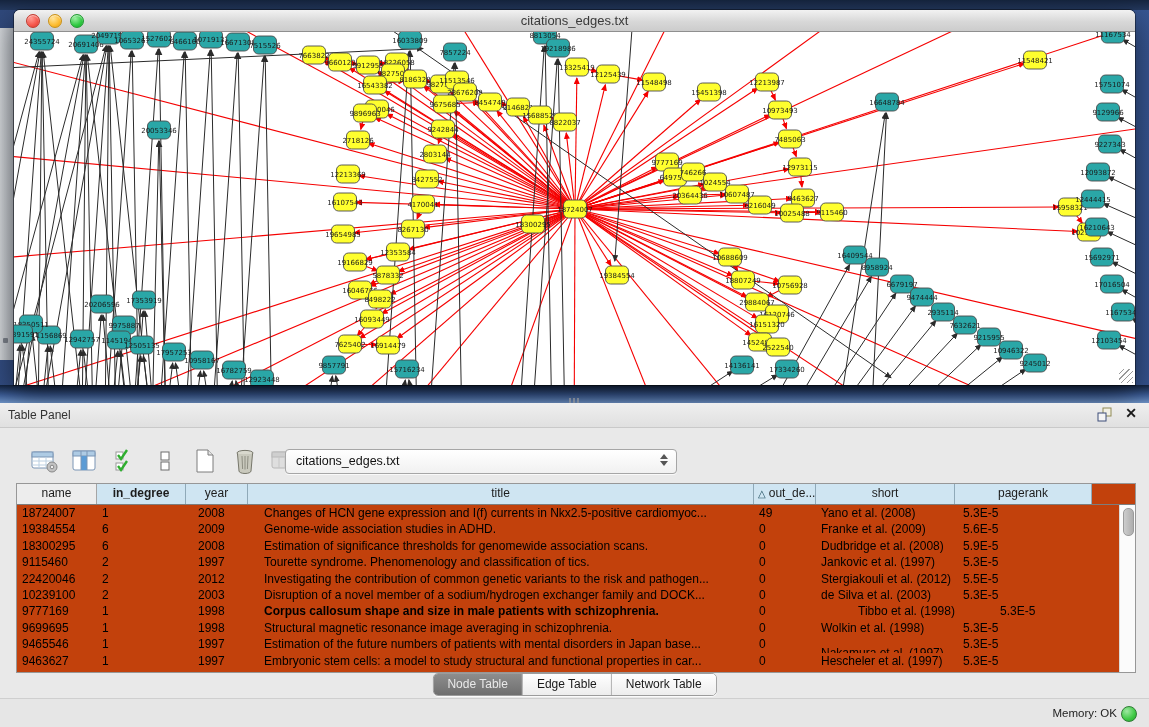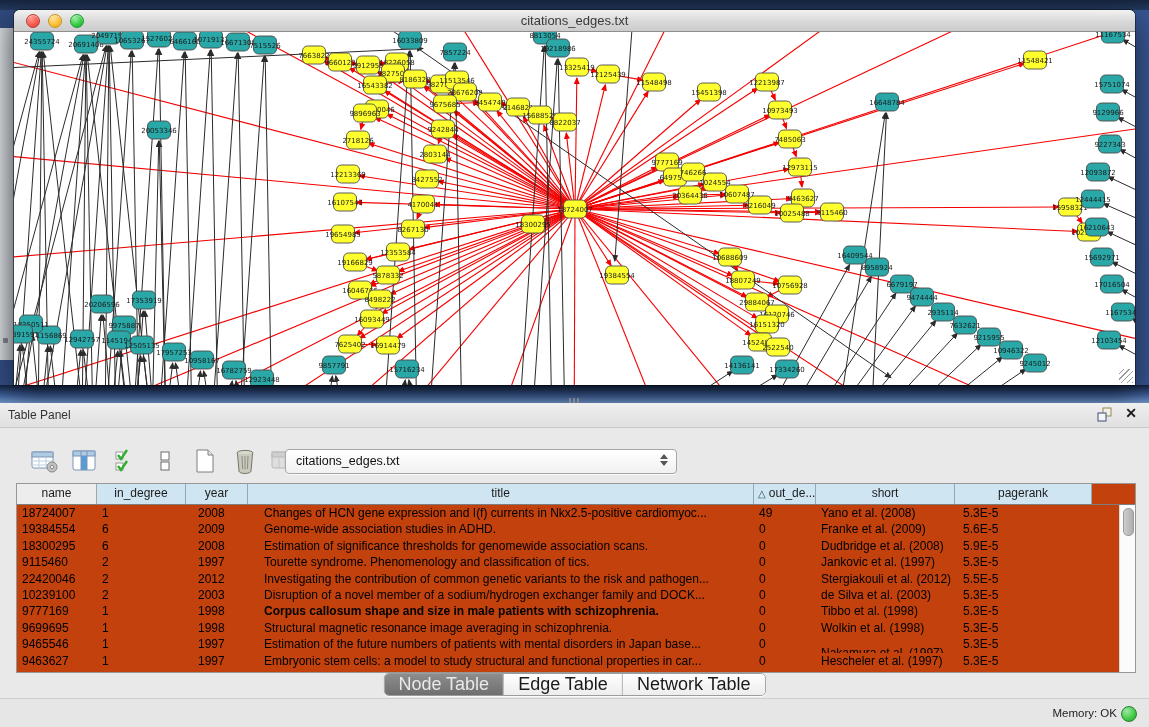--- a/index.html
+++ b/index.html
@@ -52,21 +52,21 @@
   .th .sort-glyph{font-size:10px;color:#1f4e5f;margin-right:3px;}
   .tbl-body{position:relative;}
   .tr{display:flex;height:16.4px;line-height:16.4px;font-size:12px;color:#000;white-space:nowrap;}
   .td{box-sizing:border-box;overflow:hidden;white-space:nowrap;}
   .vscroll{position:absolute;right:0;top:21px;bottom:0;width:15px;background:#fbfbfb;border-left:1px solid #dadada;}
   .vthumb{position:absolute;left:3px;top:3px;width:9px;height:26px;border-radius:5px;
     background:linear-gradient(90deg,#cdcdcd,#aeaeae);border:1px solid #9b9b9b;}
 
   .tabs{position:absolute;left:50%;top:270px;transform:translateX(-50%);display:flex;height:21px;
     border:1px solid #9c9c9c;border-radius:5px;overflow:hidden;background:#fff;box-shadow:0 1px 0 rgba(255,255,255,.8);}
-  .tab{padding:0 14px;line-height:21px;font-size:18px;color:#1a1a1a;background:linear-gradient(#ffffff,#ededed);
+  .tab{padding:0 14px;line-height:21px;font-size:12px;color:#1a1a1a;background:linear-gradient(#ffffff,#ededed);
     border-right:1px solid #ababab;cursor:default;}
   .tab:last-child{border-right:none;}
   .tab.active{background:linear-gradient(#8d8d8d,#6f6f6f);color:#e9e9e9;}
 
   .statusbar{position:absolute;left:0;bottom:0;width:100%;height:28px;background:#e6e6e6;border-top:1px solid #cfcfcf;}
   .mem{position:absolute;right:32px;top:8px;font-size:11.5px;color:#222;}
   .led{position:absolute;right:12px;top:7px;width:14px;height:14px;border-radius:50%;
     background:radial-gradient(circle at 35% 30%,#9fe8a2,#3ec944 60%,#2a9e31);border:1px solid #2f7d35;}
 
   .split-handle{position:absolute;left:569px;top:398px;width:12px;height:5px;opacity:.8;
@@ -901,21 +901,21 @@
       <span class="cval">citations_edges.txt</span>
       <span class="arrows">
         <span class="tri-up"></span>
           <span class="tri-dn"></span>
       </span>
     </div>
 
     <div class="tbl">
       <div class="tbl-head" id="tbl-head">
           <div class="th gray" style="width: 80px;">name</div>
-          <div class="th" style="width: 89px;">in_degree</div>
+          <div class="th" style="width: 89px; font-weight: bold;">in_degree</div>
           <div class="th" style="width: 62px;">year</div>
           <div class="th" style="width: 506px;">title</div>
           <div class="th sorted" style="width: 62px;"><span class="sort-glyph">△</span>out_de...</div>
           <div class="th" style="width: 139px;">short</div>
           <div class="th" style="width: 137px;">pagerank</div>
         </div>
       <div class="tbl-body" id="tbl-body">
           <div class="tr">
             <div class="td" style="width: 80px; padding-left: 5px;">18724007</div>
             <div class="td" style="width: 89px; padding-left: 5px;">1</div>
@@ -969,21 +969,21 @@
             <div class="td" style="width: 62px; padding-left: 5px;">0</div>
             <div class="td" style="width: 139px; padding-left: 5px;">de Silva et al. (2003)</div>
             <div class="td" style="width: 137px; padding-left: 8px;">5.3E-5</div>
           </div>
           <div class="tr">
             <div class="td" style="width: 80px; padding-left: 5px;">9777169</div>
             <div class="td" style="width: 89px; padding-left: 5px;">1</div>
             <div class="td" style="width: 62px; padding-left: 12px;">1998</div>
             <div class="td" style="width: 506px; padding-left: 16px; font-weight: bold;">Corpus callosum shape and size in male patients with schizophrenia.</div>
             <div class="td" style="width: 62px; padding-left: 5px;">0</div>
-            <div class="td" style="width: 139px; padding-left: 5px;">Tibbo et al. (1998)</div>
+            <div class="td" style="width: 139px; padding-left: 5px; margin-left: 37px;">Tibbo et al. (1998)</div>
             <div class="td" style="width: 137px; padding-left: 8px;">5.3E-5</div>
           </div>
           <div class="tr">
             <div class="td" style="width: 80px; padding-left: 5px;">9699695</div>
             <div class="td" style="width: 89px; padding-left: 5px;">1</div>
             <div class="td" style="width: 62px; padding-left: 12px;">1998</div>
             <div class="td" style="width: 506px; padding-left: 16px;">Structural magnetic resonance image averaging in schizophrenia.</div>
             <div class="td" style="width: 62px; padding-left: 5px;">0</div>
             <div class="td" style="width: 139px; padding-left: 5px;">Wolkin et al. (1998)</div>
             <div class="td" style="width: 137px; padding-left: 8px;">5.3E-5</div>

